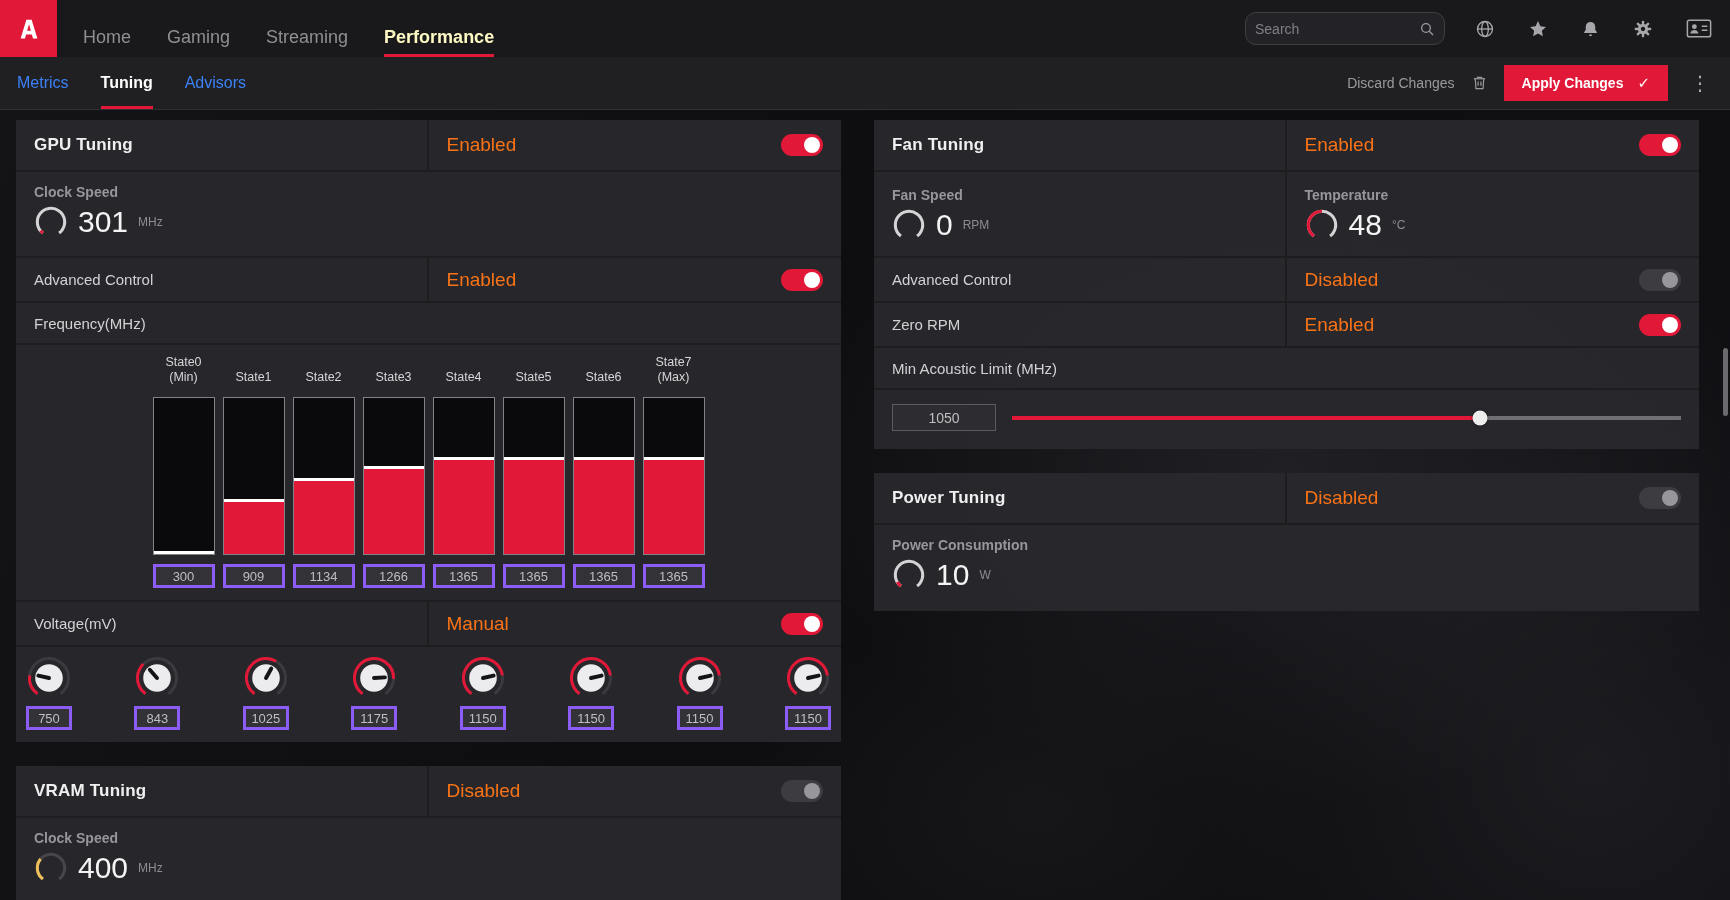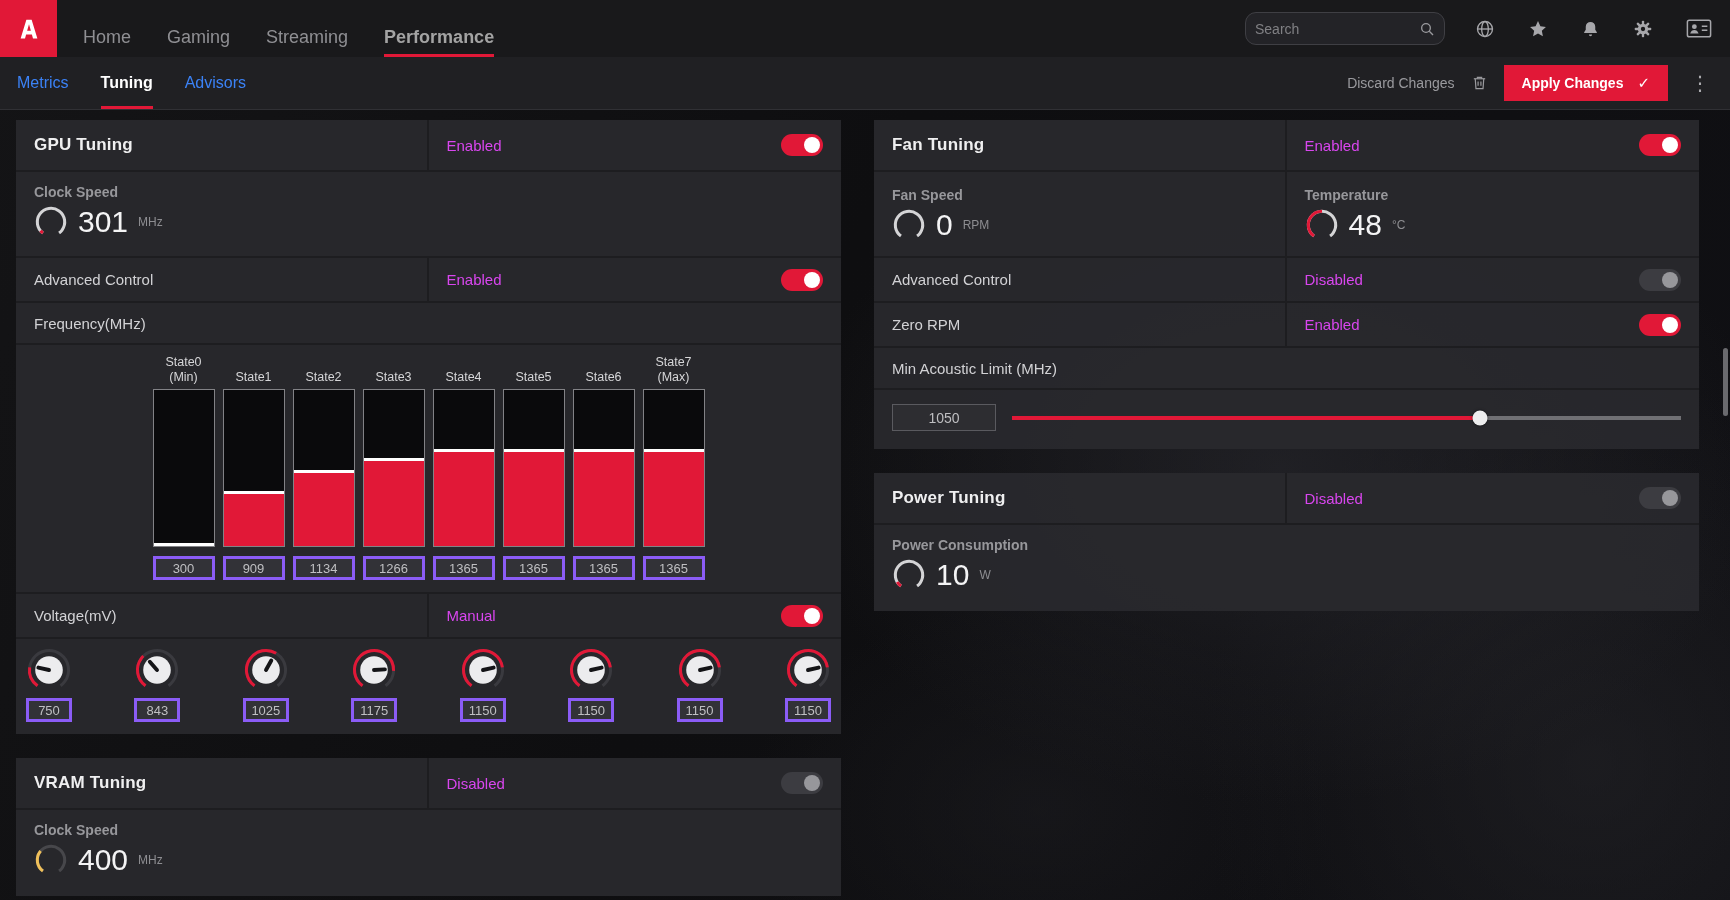--- a/index.html
+++ b/index.html
@@ -16,21 +16,21 @@
 
   
   .topbar { position:relative; z-index:5; height:57px; background:#19191b;
     display:flex; align-items:center; }
   .logo { width:57px; height:57px; background:var(--accent); flex:0 0 auto;
     display:flex; align-items:center; justify-content:center; cursor:pointer; }
   .topnav { display:flex; height:100%; margin-left:26px; gap:36px; }
   .topnav .nav-item { display:flex; align-items:center; height:100%;
     font-size:18px; color:#8f8f93; cursor:pointer; border-bottom:3px solid transparent;
     padding-top:20px; }
-  .topnav .nav-item.active { color:#a3a3a3; font-weight:bold; border-bottom-color:var(--accent); }
+  .topnav .nav-item.active { color:#fef9c3; font-weight:bold; border-bottom-color:var(--accent); }
   .search { margin-left:auto; width:200px; height:33px; background:#232327;
     border:1px solid #3f3f44; border-radius:11px; display:flex; align-items:center; padding:0 9px; }
   .search input { flex:1; background:transparent; border:none; outline:none;
     color:#cfcfd2; font-size:14px; font-family:inherit; min-width:0; }
   .search input::placeholder { color:#808084; }
   .top-icons { display:flex; align-items:center; gap:33px; margin:0 18px 0 30px; }
   .icon-btn { display:flex; align-items:center; justify-content:center; cursor:pointer; }
 
   
   .subnav { position:relative; z-index:4; height:53px; background:#202023;
@@ -59,21 +59,21 @@
   .panel .row:last-child { border-bottom:none; }
   .split { display:flex; align-items:stretch; }
   .cell { width:50%; display:flex; align-items:center; padding:0 18px; }
   .cell.l { border-right:2px solid var(--sep); }
   .hrow { height:52px; }
   .srow { height:45px; }
   .frow { height:42px; display:flex; align-items:center; padding:0 18px; }
 
   .title { font-size:17px; font-weight:bold; color:#efeff0; letter-spacing:.2px; }
   .rowlabel { font-size:15px; color:#d2d2d5; }
-  .status { font-size:15px; color:#d946ef;text-align:right; }
+  .status { font-size:19px; color:#f97316;text-align:right; }
 
   .toggle { margin-left:auto; width:42px; height:22px; border-radius:11px; position:relative; cursor:pointer; flex:0 0 auto; }
   .toggle.on { background:var(--accent); }
   .toggle.off { background:#3c3c41; }
   .toggle i { position:absolute; top:3px; right:3px; width:16px; height:16px; border-radius:50%; }
   .toggle.on i { background:#fff; }
   .toggle.off i { background:#97979b; }
 
   .metric { padding:12px 18px 14px; min-height:86px; }
   .metric-label { font-size:14px; font-weight:bold; color:#97979b; margin-bottom:5px; }
@@ -82,21 +82,21 @@
   .big { font-size:30px; color:#f4f4f5; }
   .unit { font-size:12px; font-weight:normal; color:#8d8d91; }
 
   .statrow { min-height:86px; }
   .statrow .cell { flex-direction:column; align-items:flex-start; justify-content:center; padding:12px 18px; }
 
   
   .chart { display:flex; justify-content:center; gap:4px; padding:8px 0 12px; }
   .fcol { width:66px; display:flex; flex-direction:column; }
   .flabel { height:32px; display:flex; align-items:flex-end; justify-content:center;
-    text-align:center; font-size:12.5px; color:#d6d6d8; line-height:1.22; margin-bottom:4px; }
+    text-align:center; font-size:12.5px; color:#d6d6d8; line-height:1.22; margin-bottom:12px; }
   .fbar { width:62px; height:158px; margin:0 auto; background:#0a0a0c;
     border:1px solid #828286; position:relative; cursor:pointer; }
   .ffill { position:absolute; left:0; right:0; bottom:0; background:var(--accent); border-top:3px solid #fff; }
   .vbox { width:62px; height:24px; margin:9px auto 0; background:#323237; border:3px solid #8b5cf6;
     color:#bfbfc2; font-size:13px; display:flex; align-items:center; justify-content:center; cursor:pointer; }
   .vbox.small { width:46px; margin-top:5px; }
 
   
   .knobs { display:flex; justify-content:space-between; gap:4px; padding:8px 0 12px; }
   .kcol { width:66px; display:flex; flex-direction:column; align-items:center; }

